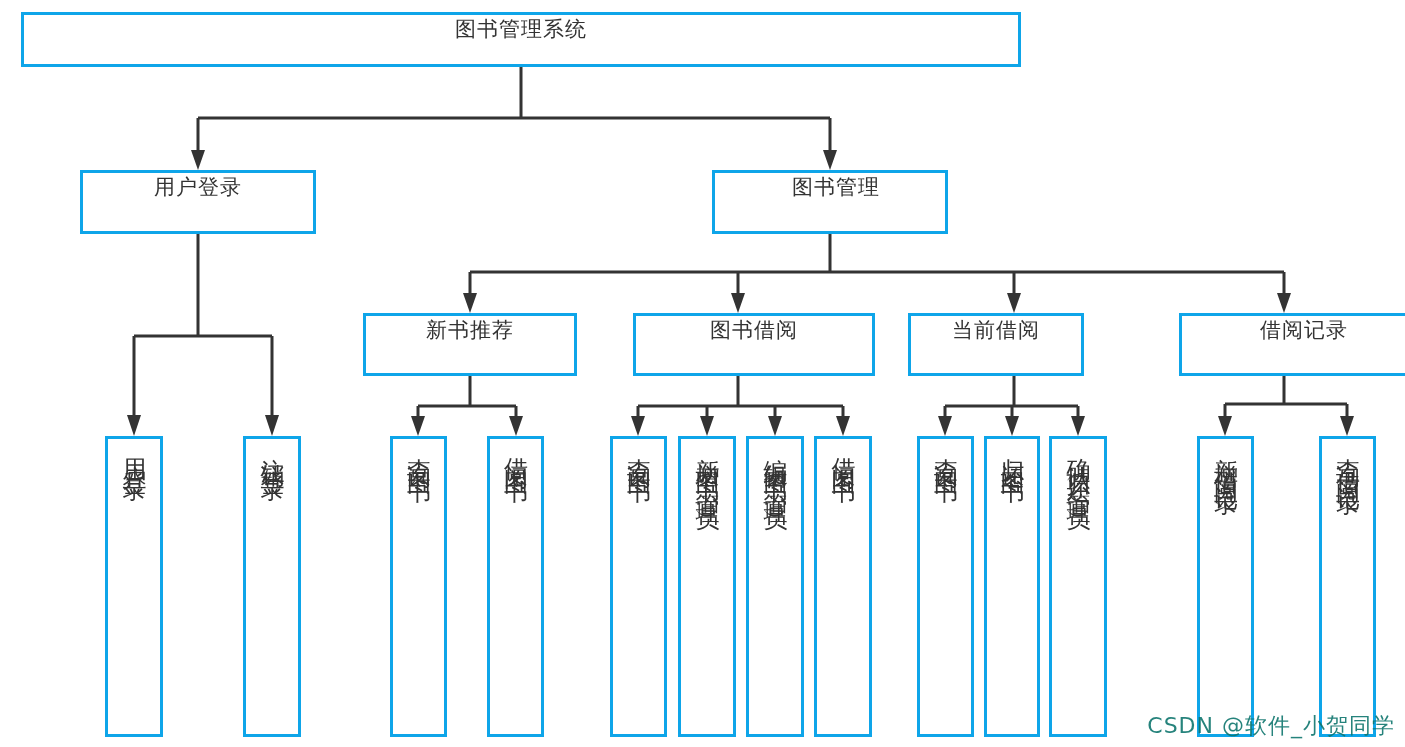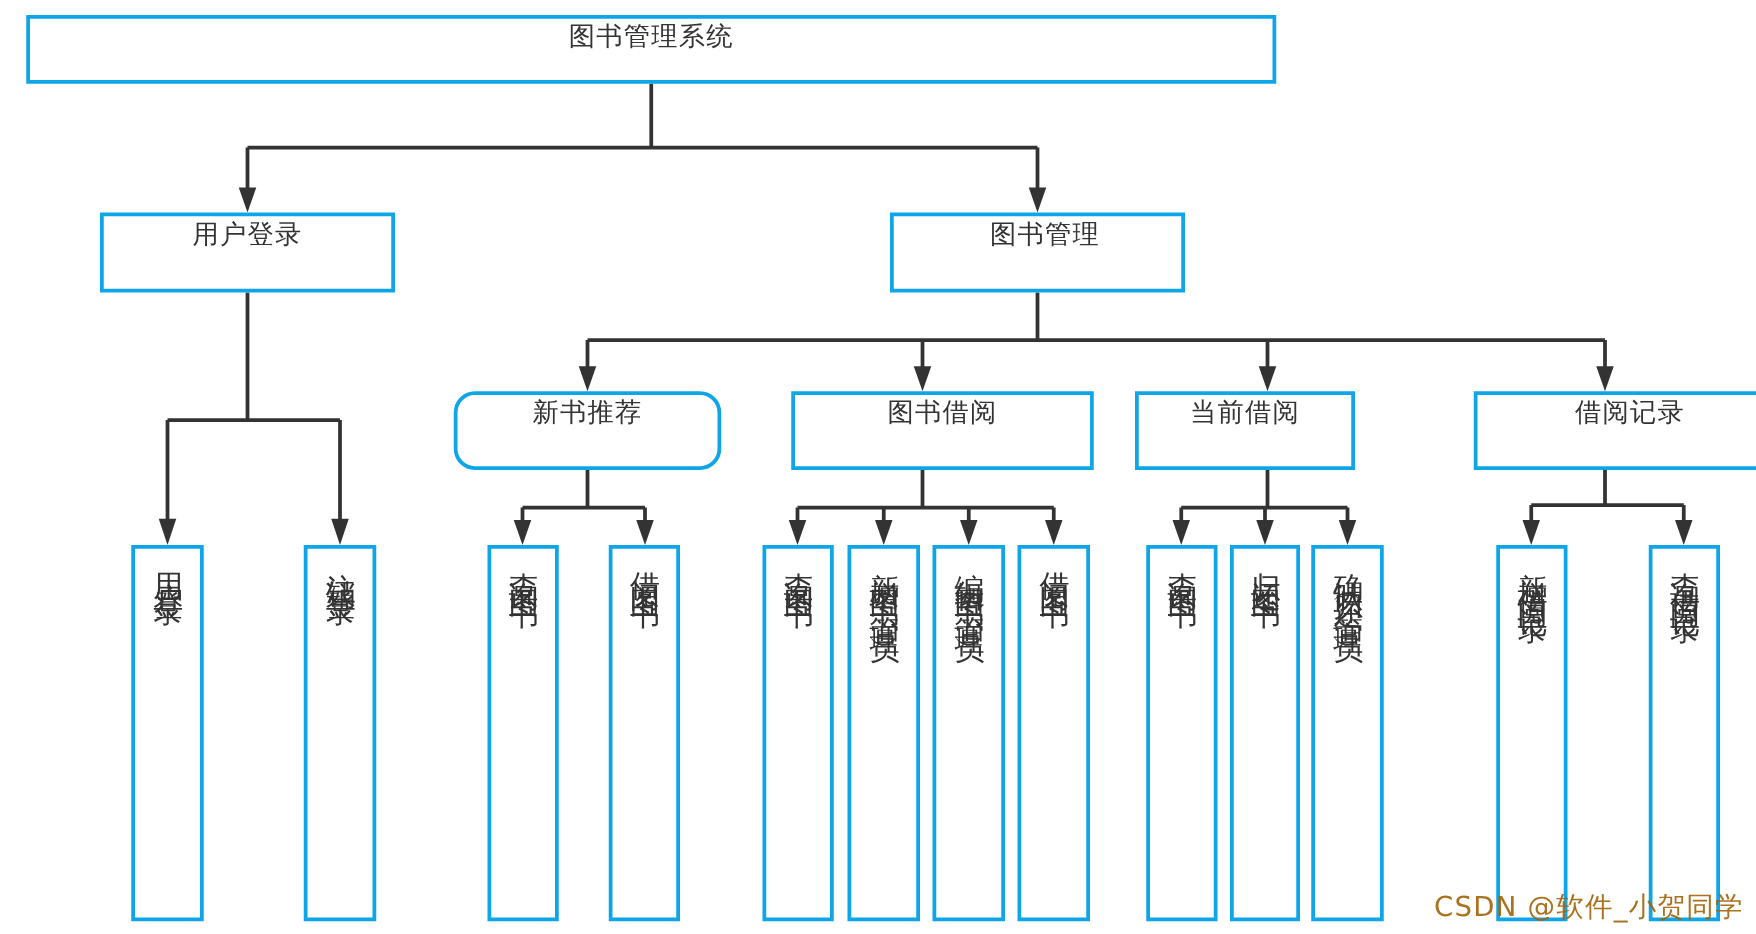--- a/index.html
+++ b/index.html
@@ -15,21 +15,21 @@
   }
   .hbox{font-size:21px;letter-spacing:1px;}
   .vbox{font-size:24px;}
   .vbox .vtext{
     writing-mode:vertical-rl;text-orientation:mixed;
     letter-spacing:7px;line-height:1.05;
   }
   .hbox .htext{white-space:nowrap;}
   .watermark{
     position:absolute;top:711px;right:10px;
-    font-size:22px;color:#a16207;letter-spacing:1px;opacity:.9;white-space:nowrap;
+    font-size:22px;color:#0f766e;letter-spacing:1px;opacity:.9;white-space:nowrap;
   }
 </style>
 </head>
 <body>
 
 <div class="canvas">
 
   <svg class="wires" width="1405" height="747" viewBox="0 0 1405 747">
     <g stroke="#333333" stroke-width="3" fill="none">
 
@@ -74,21 +74,21 @@
     <span class="htext">图书管理系统</span>
   </div>
 
   <div class="box hbox" style="left:80px;top:170px;width:236px;height:64px;">
     <span class="htext">用户登录</span>
   </div>
   <div class="box hbox" style="left:712px;top:170px;width:236px;height:64px;padding-left:12px;">
     <span class="htext">图书管理</span>
   </div>
 
-  <div class="box hbox" style="left:363px;top:313px;width:214px;height:63px;border-radius:17px;">
+  <div class="box hbox" style="left:363px;top:313px;width:214px;height:63px;">
     <span class="htext">新书推荐</span>
   </div>
   <div class="box hbox" style="left:633px;top:313px;width:242px;height:63px;">
     <span class="htext">图书借阅</span>
   </div>
   <div class="box hbox" style="left:908px;top:313px;width:176px;height:63px;">
     <span class="htext">当前借阅</span>
   </div>
   <div class="box hbox" style="left:1179px;top:313px;width:250px;height:63px;">
     <span class="htext">借阅记录</span>

